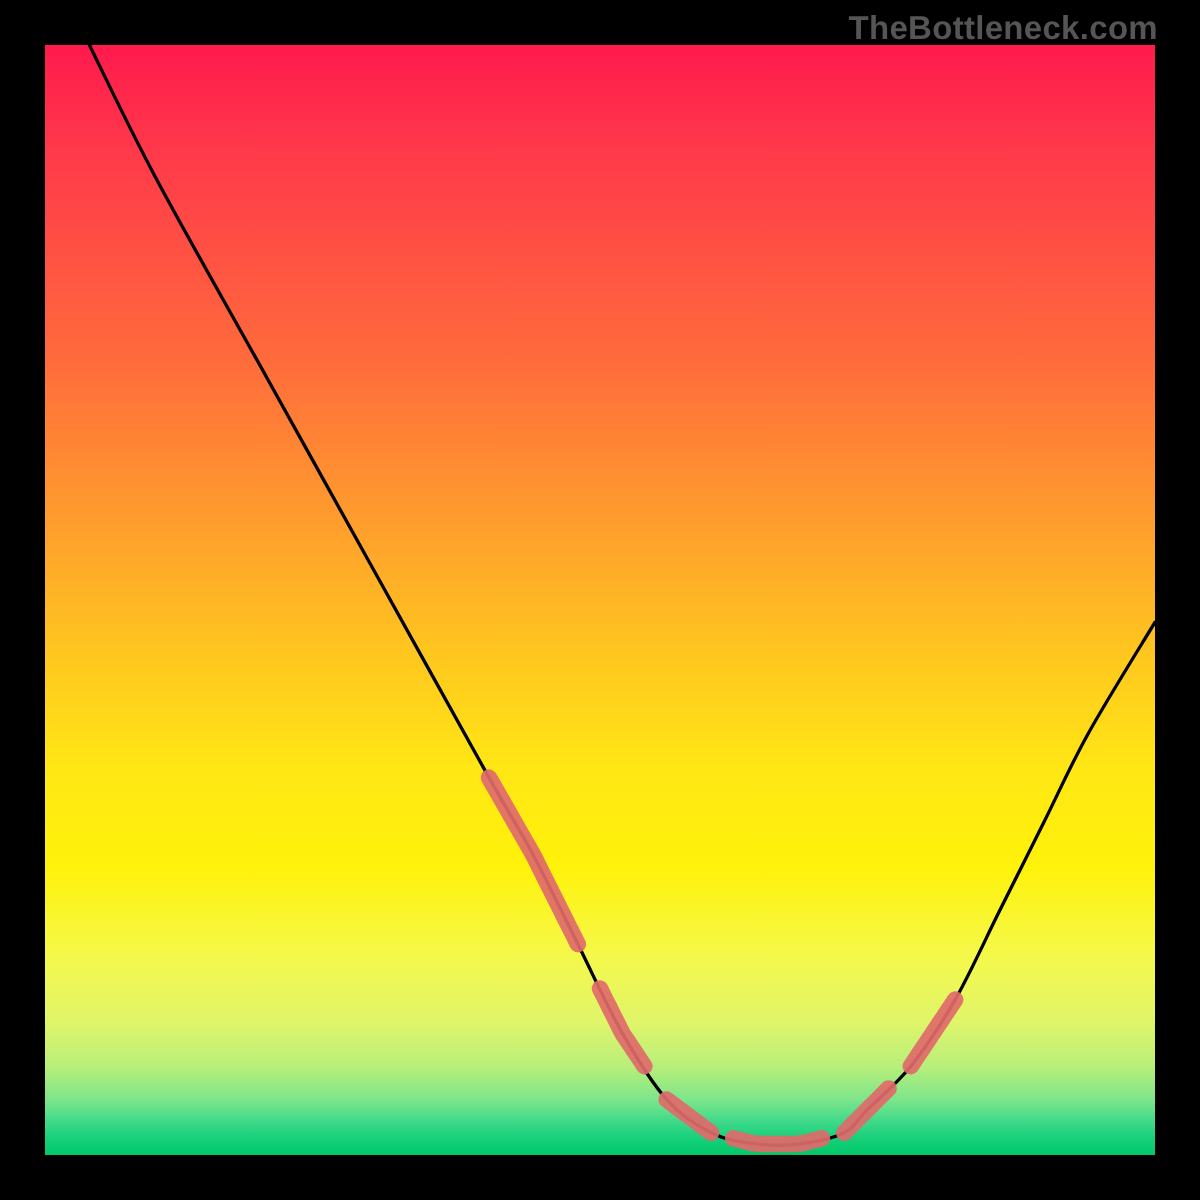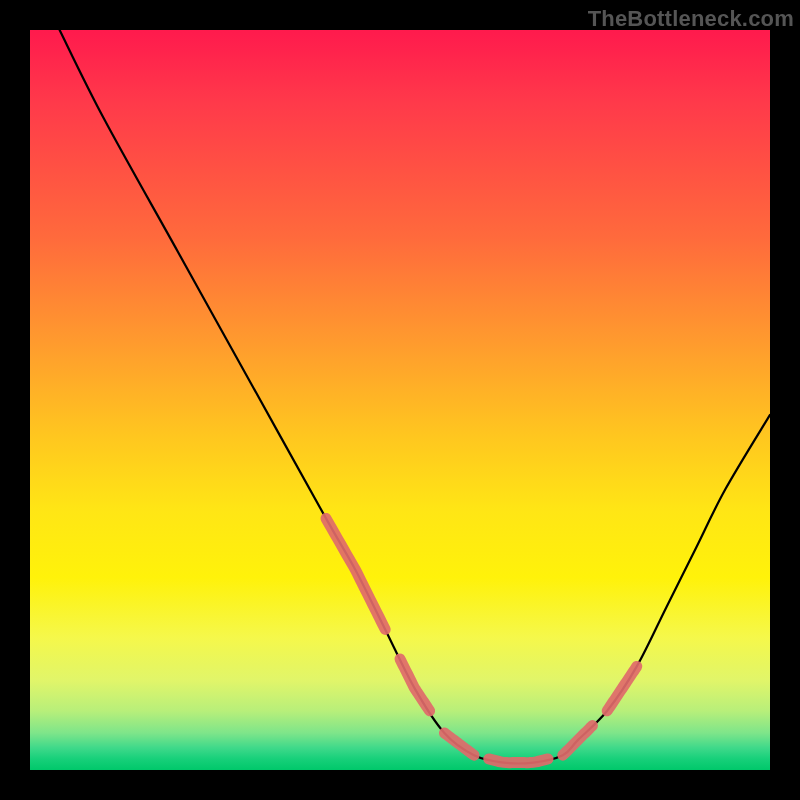--- a/index.html
+++ b/index.html
@@ -13,21 +13,21 @@
   }
   .frame {
     position: relative;
     width: 800px;
     height: 800px;
     background: #000;
   }
   .watermark {
     position: absolute;
     top: 6px;
-    right: 6px;
+    right: 28px;
     color: #555;
     font-size: 22px;
     font-weight: bold;
     letter-spacing: 0.2px;
     z-index: 10;
   }
   .plot-area {
     position: absolute;
     left: 30px;
     top: 30px;

